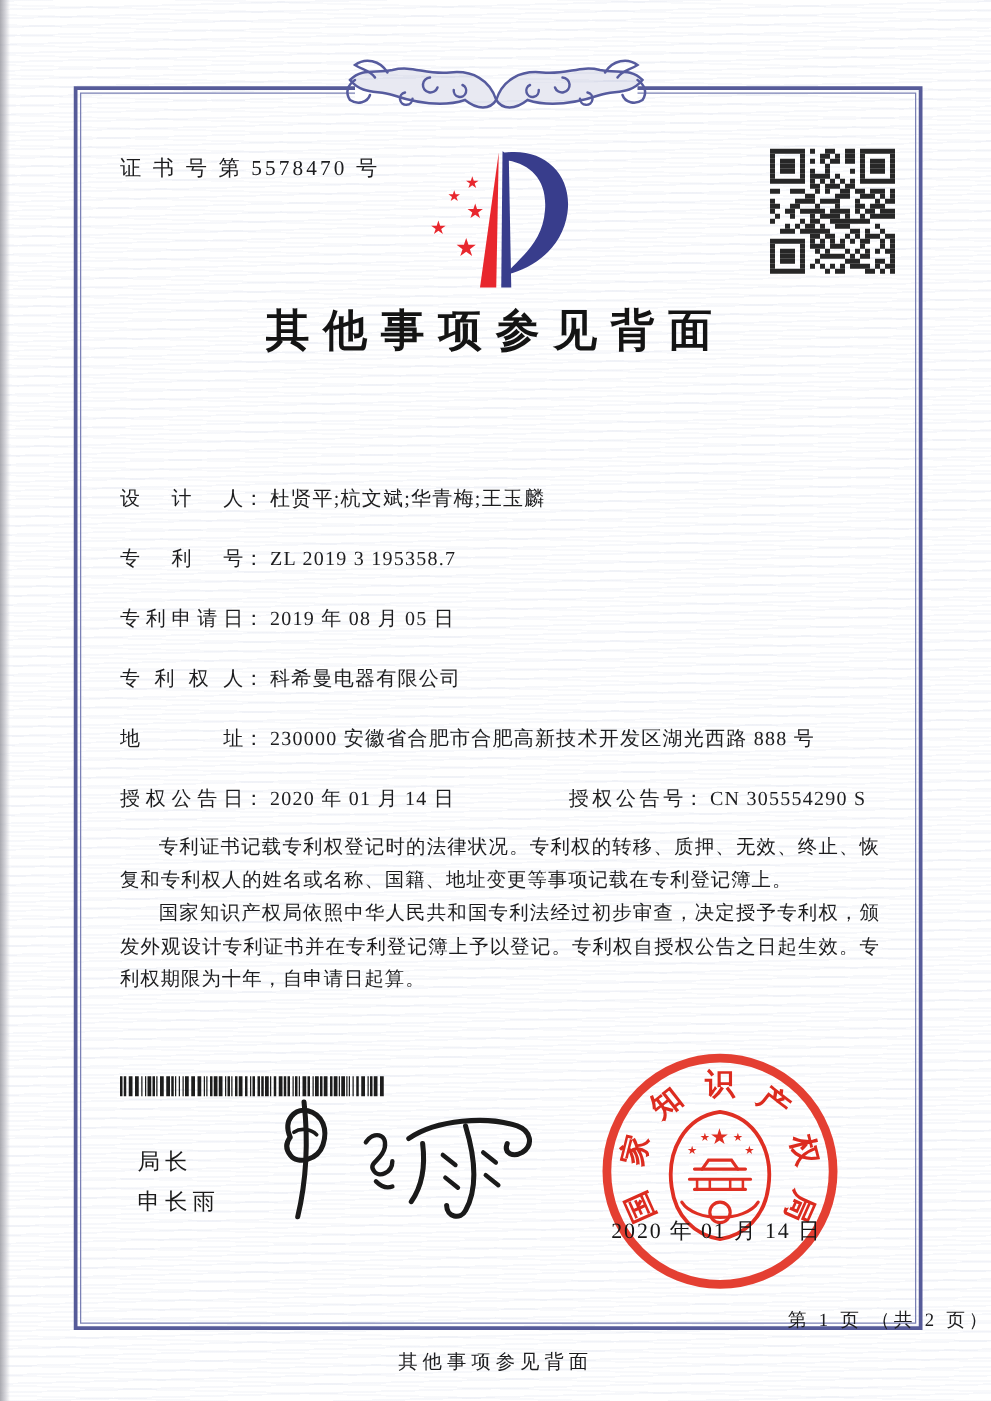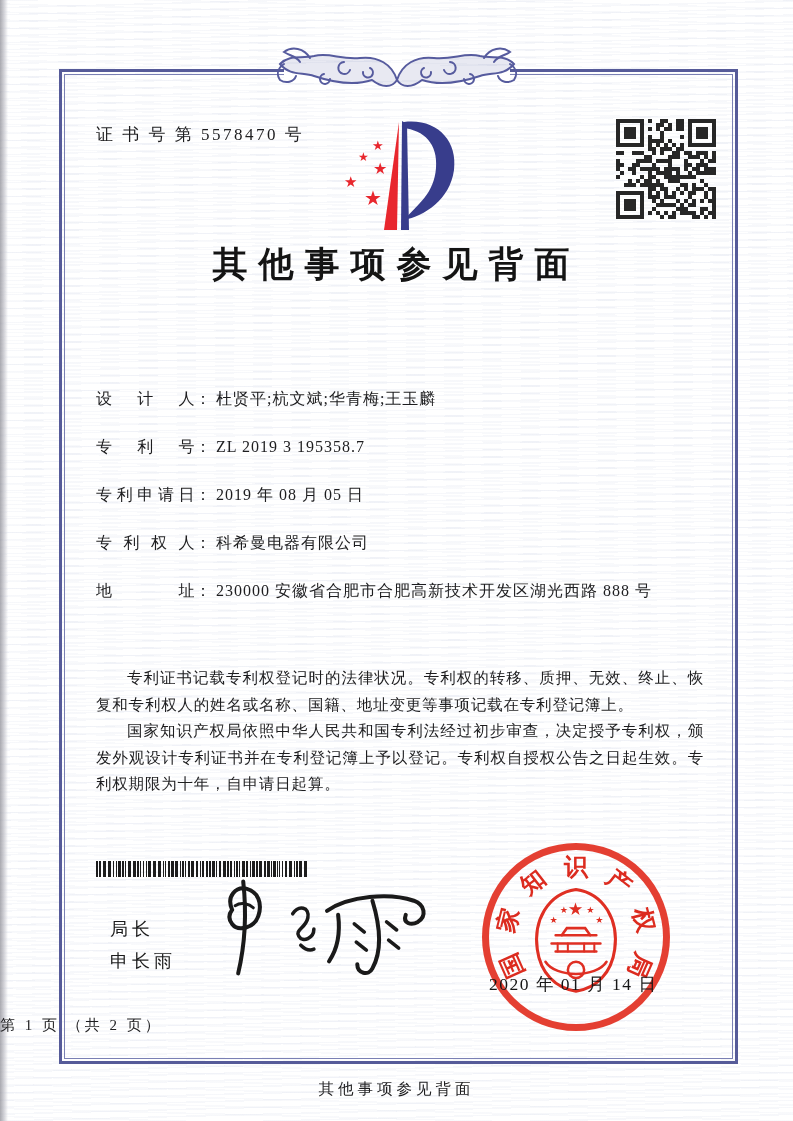--- a/index.html
+++ b/index.html
@@ -35,21 +35,21 @@
   .officer-title { position:absolute; left:110px; top:917px; font-size:18px; letter-spacing:4px; color:#1b1b1b; }
   .officer-name  { position:absolute; left:110px; top:949px; font-size:18px; letter-spacing:4px; color:#1b1b1b; }
   .signature { position:absolute; left:220px; top:878px; width:212px; height:104px; }
   .seal { position:absolute; left:482px; top:843px; width:188px; height:188px; border-radius:50%;
     border:7px solid rgba(225,42,28,.9); }
   .seal-arc span { position:absolute; left:50%; top:50%; font-size:24px; font-weight:bold;
     color:#dc2b1f; transform-origin:center; }
   .emblem { position:absolute; left:50%; top:50%; width:104px; height:112px; transform:translate(-50%,-47%); }
   .seal-date { position:absolute; left:489px; top:972px; font-size:17.5px; letter-spacing:1.5px;
     color:#161616; font-weight:500; }
-  .page-info { position:absolute; left:0; width:100%; top:1016px; text-align:left;
+  .page-info { position:absolute; left:0; width:100%; top:1047px; text-align:right;
     font-size:15px; letter-spacing:3px; color:#1d1d1f; }
   .back-note { position:absolute; left:0; width:100%; top:1079px; text-align:center;
     font-size:15.5px; letter-spacing:4px; color:#1d1d1f; }
 </style>
 </head>
 <body>
 
 <div class="page">
   <div class="scan-edge"></div>
   <div class="frame"></div>
@@ -426,20 +426,28 @@
     <span class="fvalue">2019 年 08 月 05 日</span>
   </div>
   <div class="frow" style="top:533px">
     <span class="flabel">专利权人</span><span>：</span>
     <span class="fvalue">科希曼电器有限公司</span>
   </div>
   <div class="frow" style="top:581px">
     <span class="flabel">地址</span><span>：</span>
     <span class="fvalue">230000 安徽省合肥市合肥高新技术开发区湖光西路 888 号</span>
   </div>
+  <div class="frow" style="top:629px">
+    <span class="flabel">授权公告日</span><span>：</span>
+    <span class="fvalue">2020 年 01 月 14 日</span>
+    <span class="grant-pos">
+      <span class="flabel">授权公告号</span><span>：</span>
+      <span class="fvalue">CN 305554290 S</span>
+    </span>
+  </div>
 
   <div class="paras">
     <p>专利证书记载专利权登记时的法律状况。专利权的转移、质押、无效、终止、恢复和专利权人的姓名或名称、国籍、地址变更等事项记载在专利登记簿上。</p>
     <p>国家知识产权局依照中华人民共和国专利法经过初步审查，决定授予专利权，颁发外观设计专利证书并在专利登记簿上予以登记。专利权自授权公告之日起生效。专利权期限为十年，自申请日起算。</p>
   </div>
 
   <div class="barcode">
       <div style="left: 0px; width: 2px;"></div>
       <div style="left: 3px; width: 2px;"></div>
       <div style="left: 7px; width: 3px;"></div>

